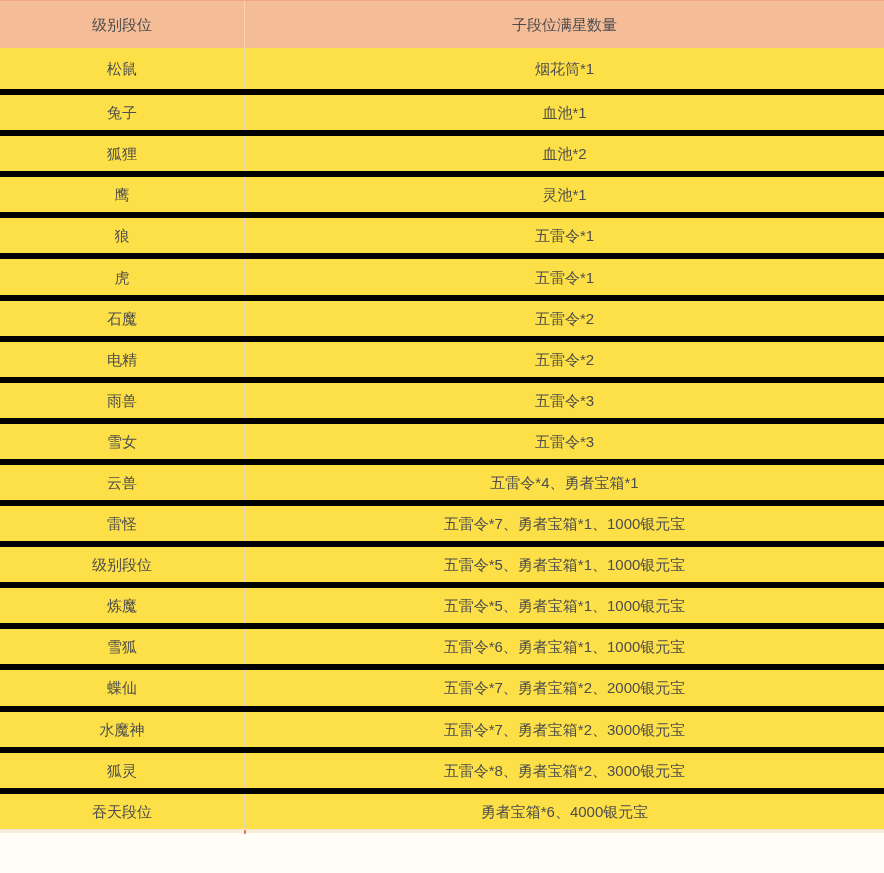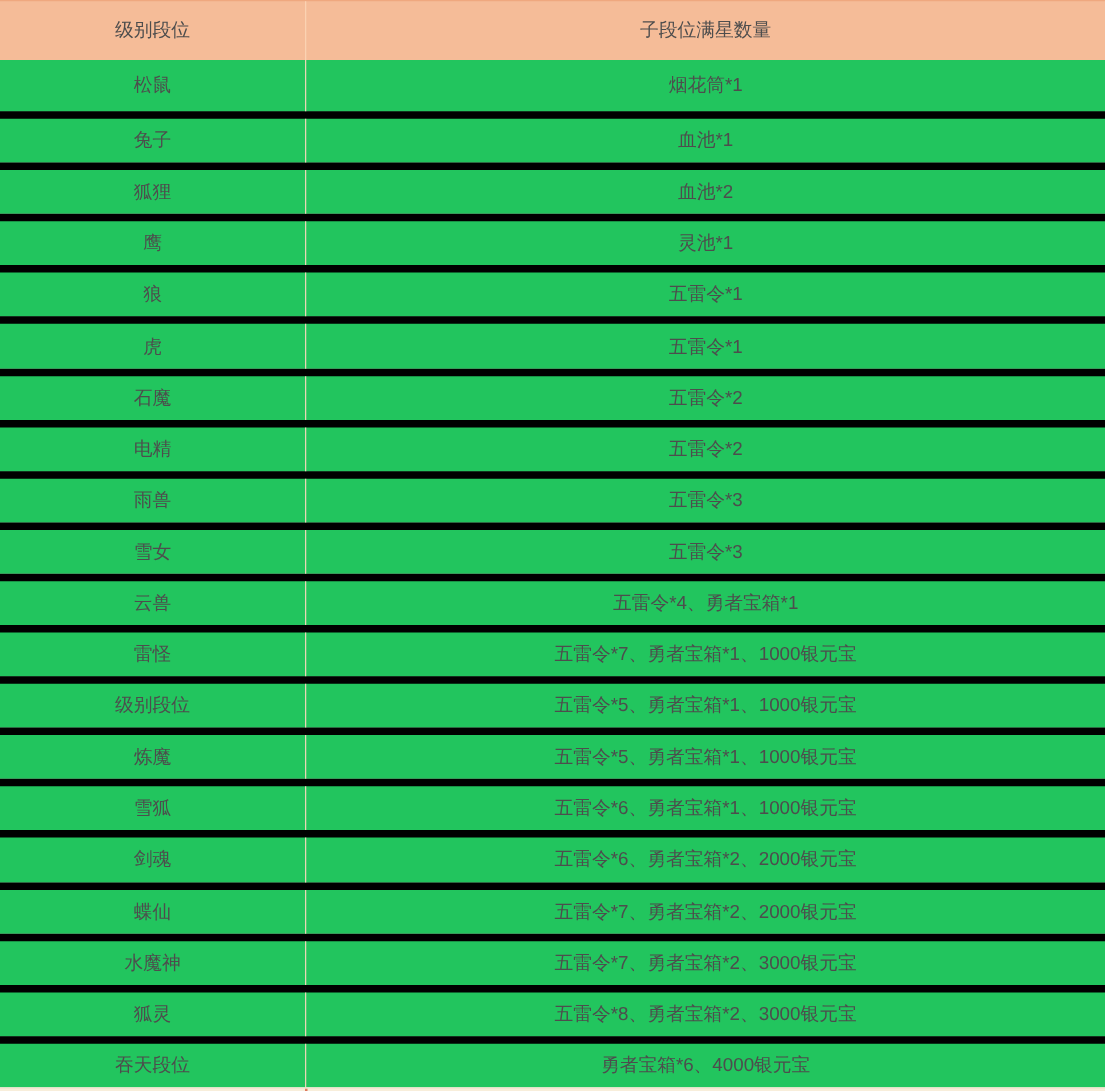--- a/index.html
+++ b/index.html
@@ -24,21 +24,21 @@
   }
   .header-row .cell {
     color: #4d4d4d;
     font-size: 15px;
   }
   .header-row .col-rank { border-right: 1px solid #fbd2b2; }
 
   .data-row {
     display: flex;
     height: 41.1px;
-    background: #22c55e;
+    background: #fde047;
   }
   .data-row + .data-row { border-top: 6px solid #000000; }
 
   .cell {
     display: flex;
     align-items: center;
     justify-content: center;
     color: #4d4d4d;
     font-size: 15px;
     line-height: 1;
@@ -142,24 +142,20 @@
   <div class="data-row">
     <div class="cell col-rank">炼魔</div>
     <div class="cell col-reward">五雷令*5、勇者宝箱*1、1000银元宝</div>
   </div>
 
   <div class="data-row">
     <div class="cell col-rank">雪狐</div>
     <div class="cell col-reward">五雷令*6、勇者宝箱*1、1000银元宝</div>
   </div>
 
-  <div class="data-row">
-    <div class="cell col-rank">剑魂</div>
-    <div class="cell col-reward">五雷令*6、勇者宝箱*2、2000银元宝</div>
-  </div>
 
   <div class="data-row">
     <div class="cell col-rank">蝶仙</div>
     <div class="cell col-reward">五雷令*7、勇者宝箱*2、2000银元宝</div>
   </div>
 
   <div class="data-row">
     <div class="cell col-rank">水魔神</div>
     <div class="cell col-reward">五雷令*7、勇者宝箱*2、3000银元宝</div>
   </div>

